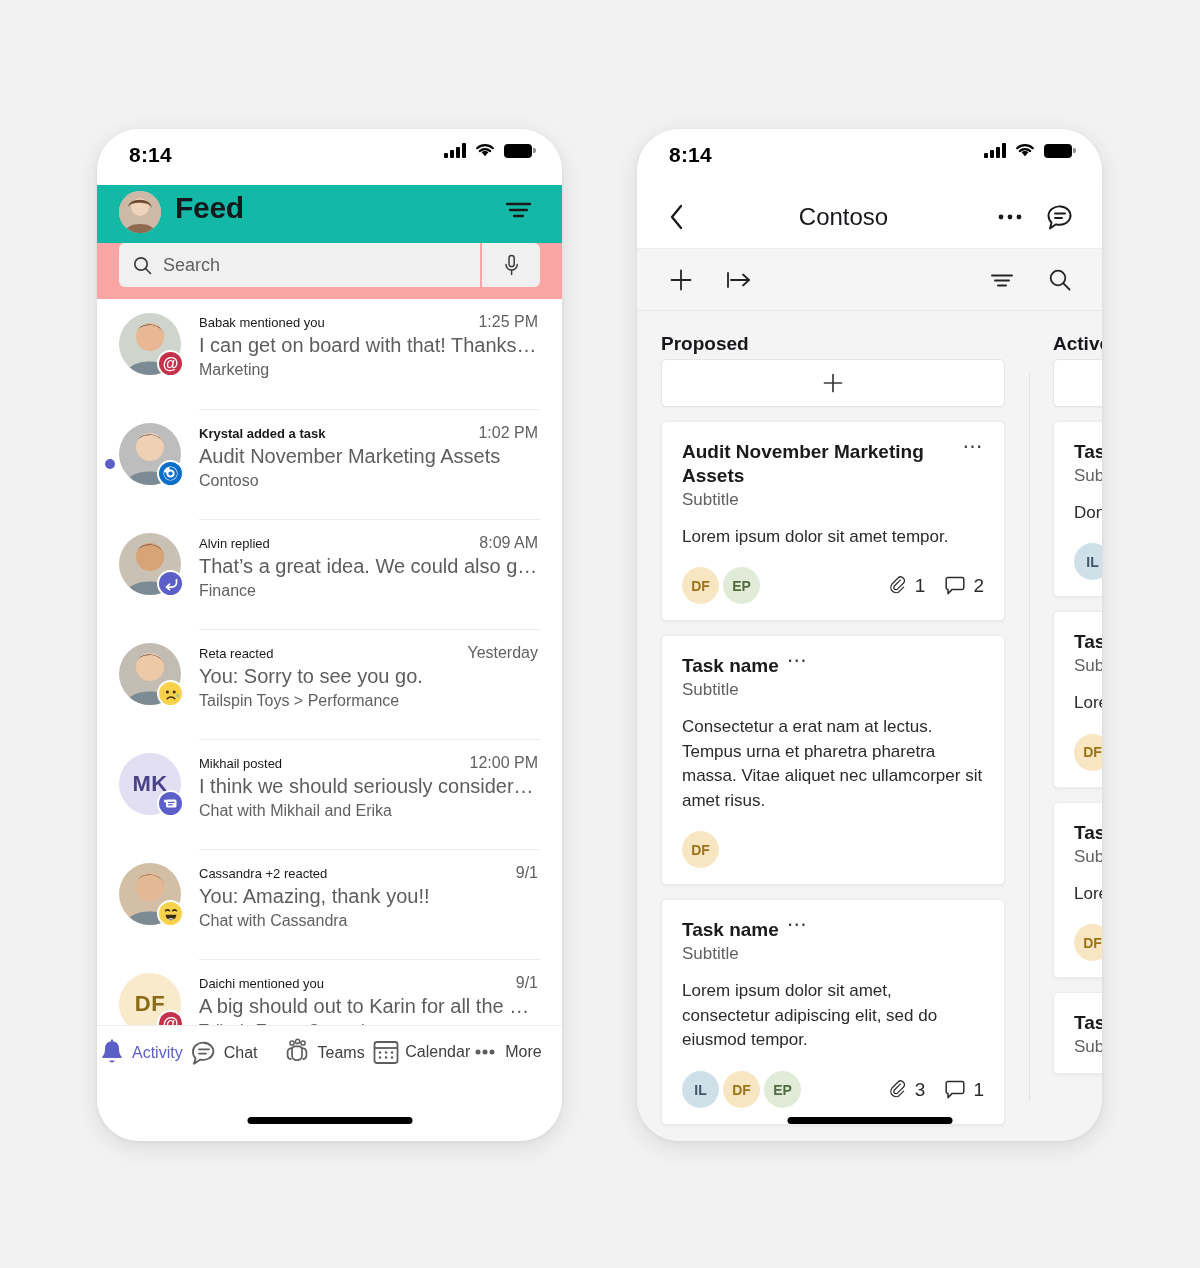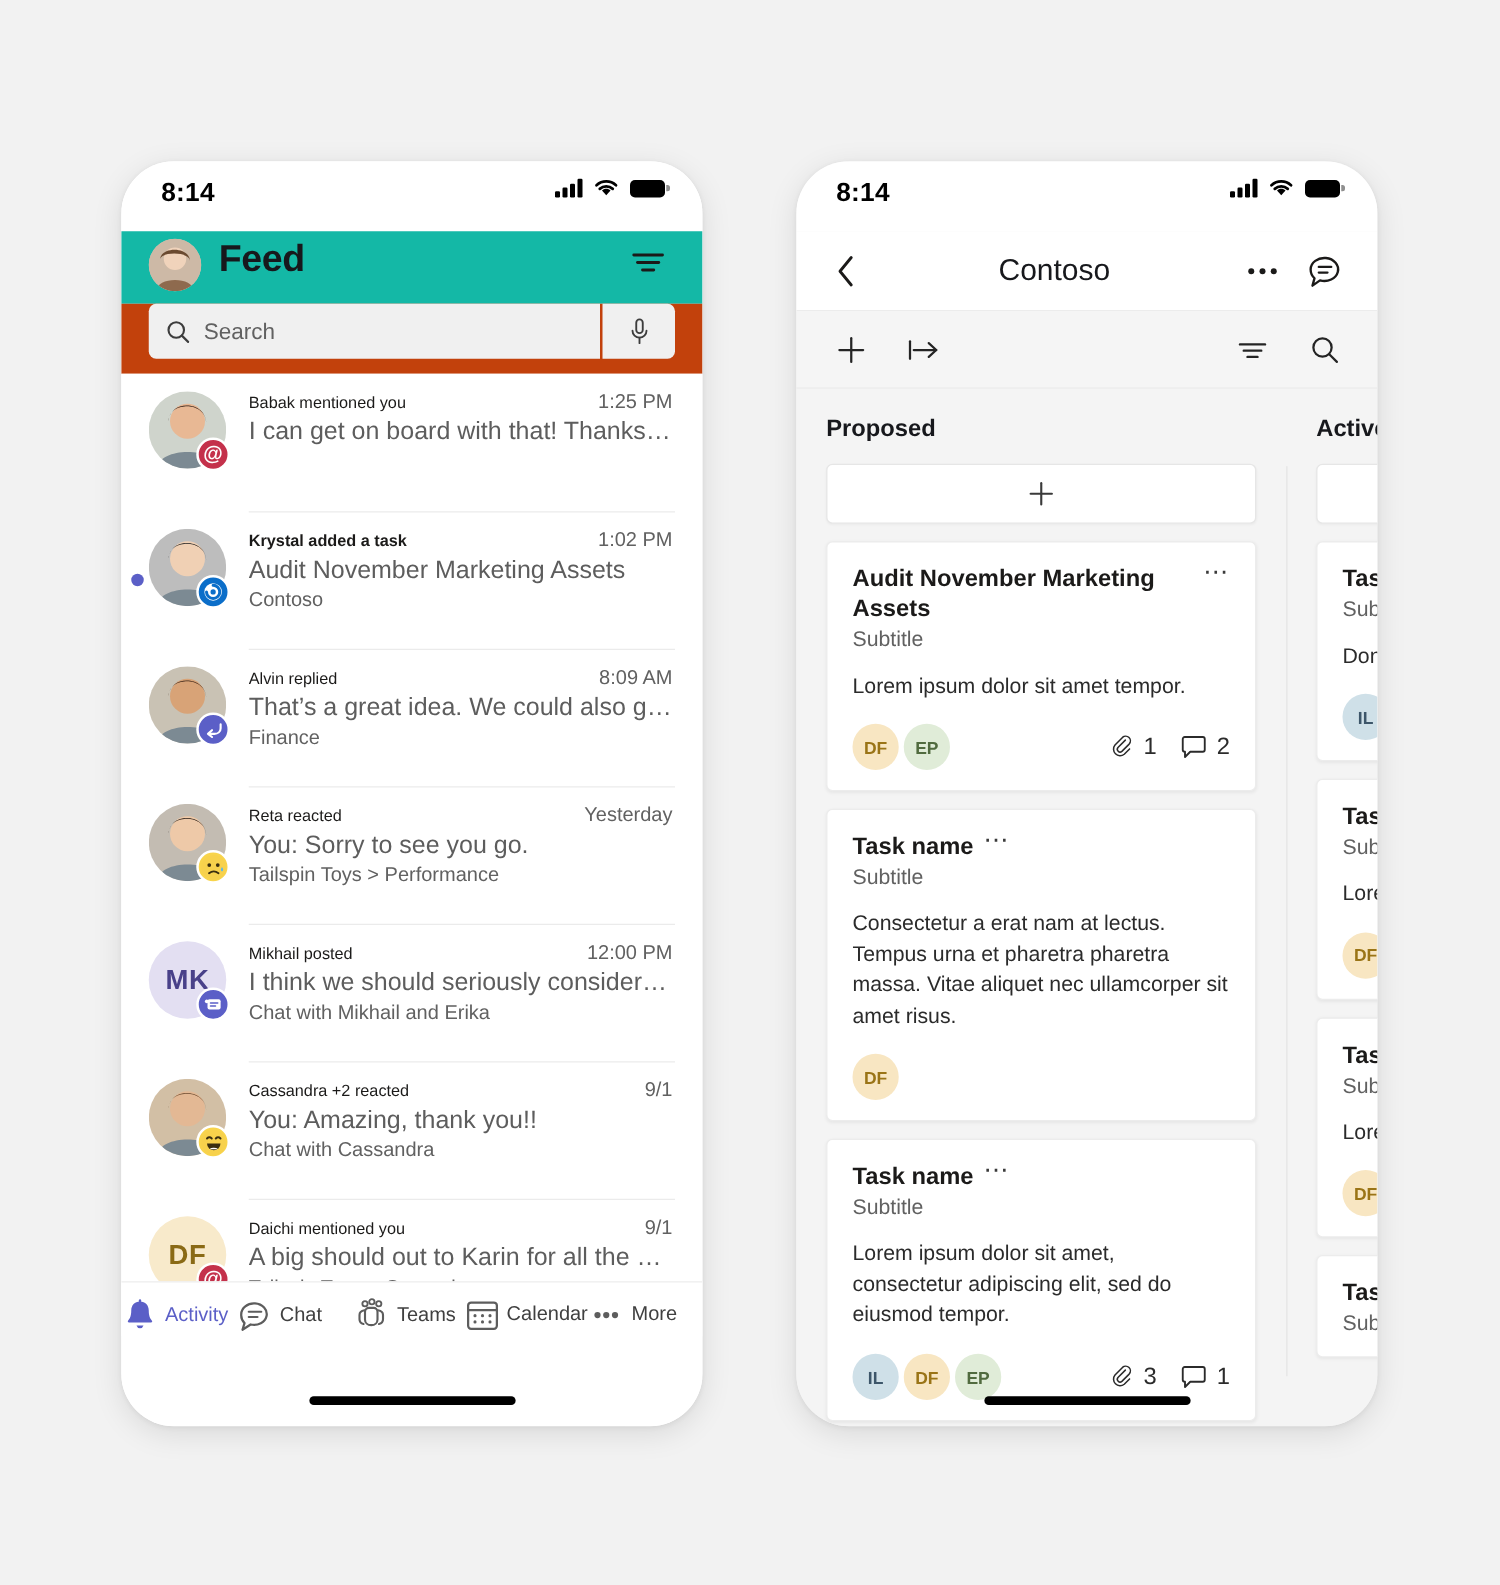--- a/index.html
+++ b/index.html
@@ -58,21 +58,21 @@
     background: #d9c7b5;
   }
   .feed-title { font-size: 30px; font-weight: bold; color: #17181c; letter-spacing: -.3px; }
   .hdr-spacer { flex: 1; }
   .icon-btn {
     width: 36px; height: 36px; display:flex; align-items:center; justify-content:center;
     cursor: pointer;
   }
 
   
-  .search-row { padding: 0 22px 12px 22px; background:#c2410c; display:flex;text-align:right; }
+  .search-row { padding: 0 22px 12px 22px; background:#fca5a5; display:flex;text-align:right; }
   .search-box {
     flex: 1; height: 44px; background: #f0f0f0; border-radius: 6px 0 0 6px;
     display:flex; align-items:center; padding: 0 14px; gap: 11px;
   }
   .search-ph { font-size: 18px; color: #616161; }
   .mic-box {
     width: 58px; height: 44px; background: #f0f0f0; border-radius: 0 6px 6px 0;
     display:flex; align-items:center; justify-content:center;
     margin-left: 2px; cursor:pointer;
   }
@@ -144,21 +144,21 @@
   .tb-spacer { flex:1; }
   .board {
     position:absolute; left:0; right:0; top: 182px; bottom: 0;
     background: #f4f4f4; display:flex; padding: 22px 0 0 0;
     overflow: hidden;
   }
   .col { flex: 0 0 auto; width: 392px; padding: 0 24px; position:relative; }
   .col + .col::before {
     content:""; position:absolute; left: 0; top: 40px; bottom: 40px; width:1px; background:#e3e3e3;
   }
-  .col-title { font-size: 19px; font-weight: bold; color:#17181c; margin-bottom: 16px; }
+  .col-title { font-size: 19px; font-weight: bold; color:#17181c; margin-bottom: 4px; }
   .add-card {
     height: 48px; background:#fff; border:1px solid #e6e6e6; border-radius: 5px;
     display:flex; align-items:center; justify-content:center; margin-bottom: 14px;
     box-shadow: 0 1px 2px rgba(0,0,0,.04); cursor:pointer;
   }
   .card {
     background:#fff; border-radius: 5px; border:1px solid #ececec;
     box-shadow: 0 1px 3px rgba(0,0,0,.06);
     padding: 18px 20px 16px 20px; margin-bottom: 14px;
   }
@@ -254,20 +254,21 @@
             <div class="badge" style="background:#c4314b">
               <span style="font-size:16px;font-weight:bold;line-height:1">@</span>
             </div>
           </div>
           <div class="feed-body">
             <div class="feed-line1">
               <div class="feed-title-txt ">Babak mentioned you</div>
               <div class="feed-time">1:25 PM</div>
             </div>
             <div class="feed-preview">I can get on board with that! Thanks f...</div>
+            <div class="feed-ctx">Marketing</div>
           </div>
         </div>
         <div class="feed-item">
           <div class="unread-dot"></div>
           <div class="av-wrap">
             <div class="av">
               <svg width="62" height="62" viewBox="0 0 62 62">
                 <rect width="62" height="62" fill="#bdbdbd"></rect>
                 <circle cx="31" cy="24" r="14" fill="#f0d0b4"></circle>
                 <path d="M7 62 C7 44 55 44 55 62 Z" fill="#7c8a93"></path>

